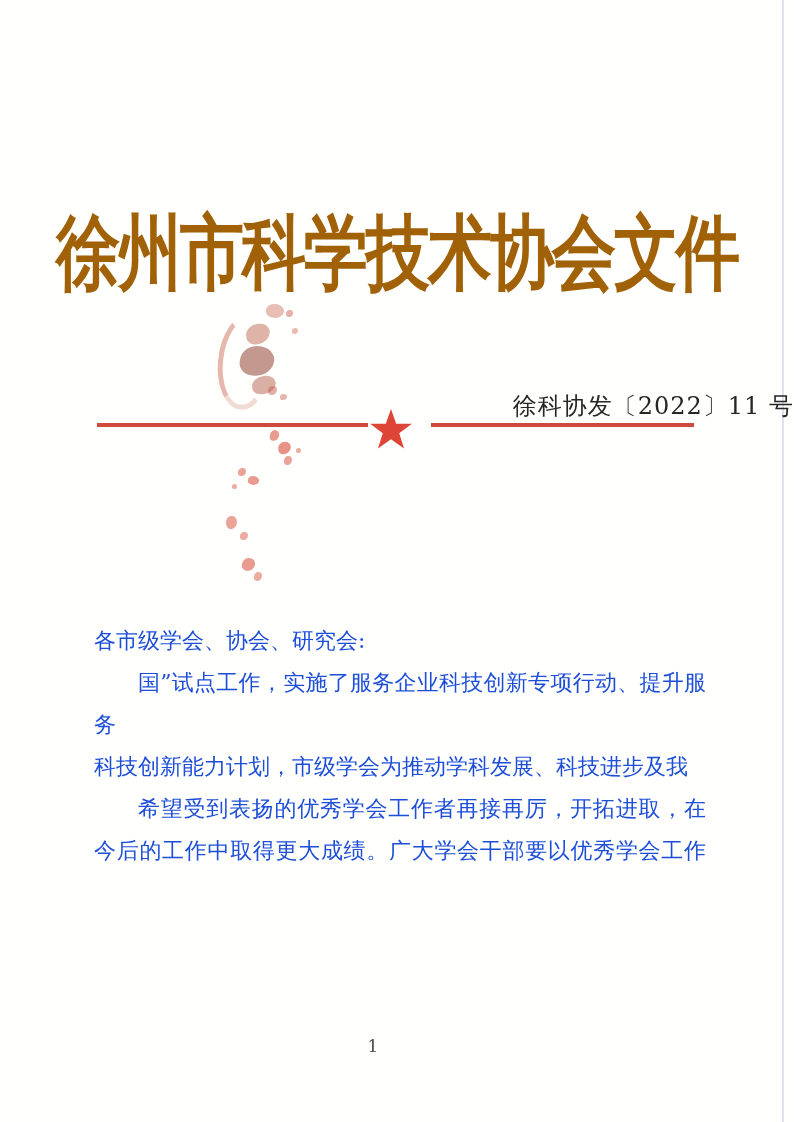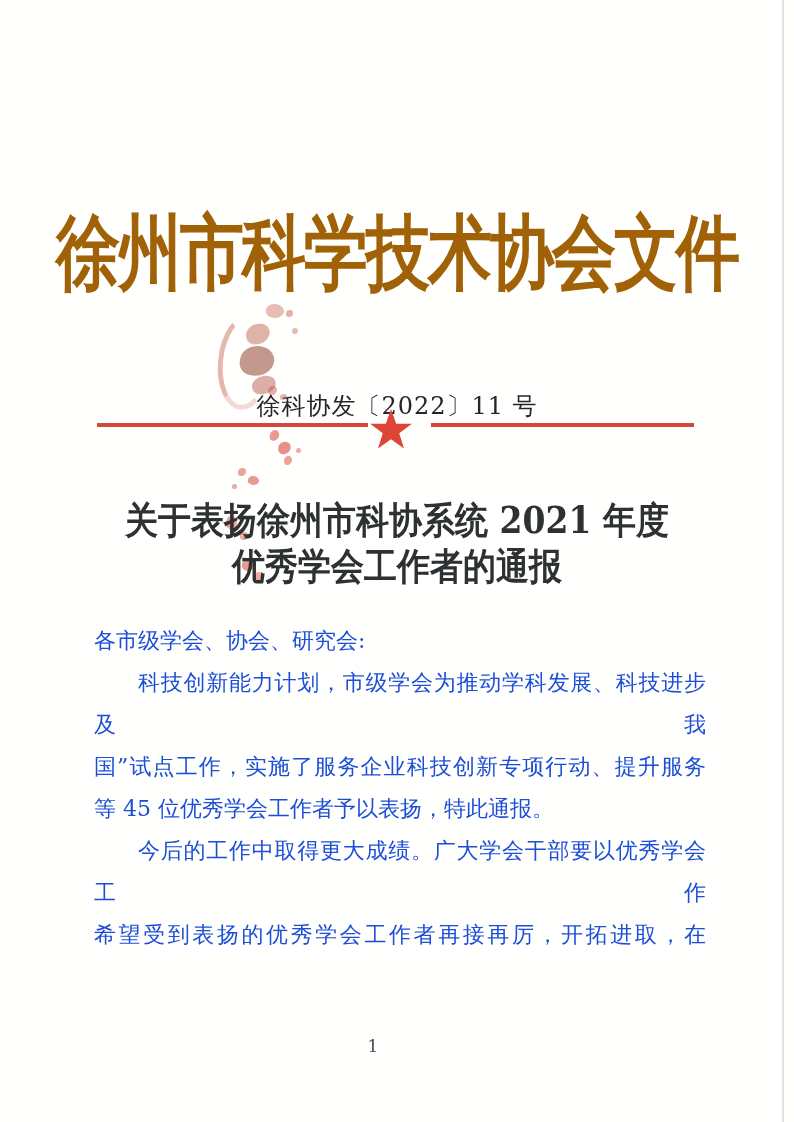--- a/index.html
+++ b/index.html
@@ -25,21 +25,21 @@
     position:absolute;left:8px;top:16px;width:44px;height:86px;
     border:5px solid transparent;
     border-left-color:rgba(206,112,92,0.5);
     border-bottom-color:rgba(206,112,92,0.25);
     border-radius:50%;transform:rotate(6deg);
   }
   .stamp .mark{position:absolute;display:block}
 
   
   .doc-number{
-    position:absolute;top:390px;left:0;width:100%;text-align:center;
+    position:absolute;top:390px;left:0;width:100%;text-align:right;
     font-size:24px;color:#262626;letter-spacing:1px;
   }
 
   
   .rule{position:absolute;left:97px;top:423px;width:597px;height:4px}
   .rule-left{position:absolute;left:0;top:0;width:271px;height:4px;background:#cf4a3c}
   .rule-right{position:absolute;right:0;top:0;width:263px;height:4px;background:#cf4a3c}
   .star{position:absolute;left:271px;top:-15px;width:46px;height:44px}
 
   
@@ -99,33 +99,28 @@
   <div class="doc-number">徐科协发〔2022〕11 号</div>
 
   <div class="rule">
     <span class="rule-left"></span>
     <span class="rule-right"></span>
     <svg class="star" viewBox="0 0 100 100" aria-hidden="true">
       <polygon points="50,2 61.8,36 97.5,36 68.7,57.5 79.6,92 50,71 20.4,92 31.3,57.5 2.5,36 38.2,36" fill="#dd4537"></polygon>
     </svg>
   </div>
 
-  <div class="doc-title">
-    <div class="t-line">关于表扬徐州市科协系统 2021 年度</div>
-    <div class="t-line">优秀学会工作者的通报</div>
-  </div>
 
   <div class="body-text">
     <div class="salutation">各市级学会、协会、研究会:</div>
     <div class="para para1">
+        <div class="body-line">国”试点工作，实施了服务企业科技创新专项行动、提升服务</div>
         <div class="body-line">科技创新能力计划，市级学会为推动学科发展、科技进步及我</div>
-        <div class="body-line">国”试点工作，实施了服务企业科技创新专项行动、提升服务</div>
-        <div class="body-line">等 45 位优秀学会工作者予以表扬，特此通报。</div>
       </div>
     <div class="para para2">
+        <div class="body-line">希望受到表扬的优秀学会工作者再接再厉，开拓进取，在</div>
         <div class="body-line">今后的工作中取得更大成绩。广大学会干部要以优秀学会工作</div>
-        <div class="body-line">希望受到表扬的优秀学会工作者再接再厉，开拓进取，在</div>
       </div>
   </div>
 
   <div class="page-num">1</div>
 
 </div>
 
 </body></html>

